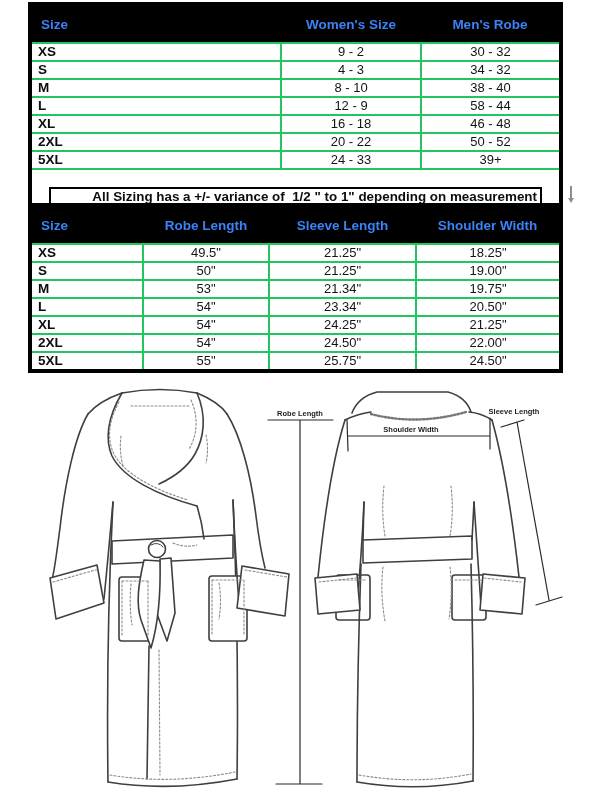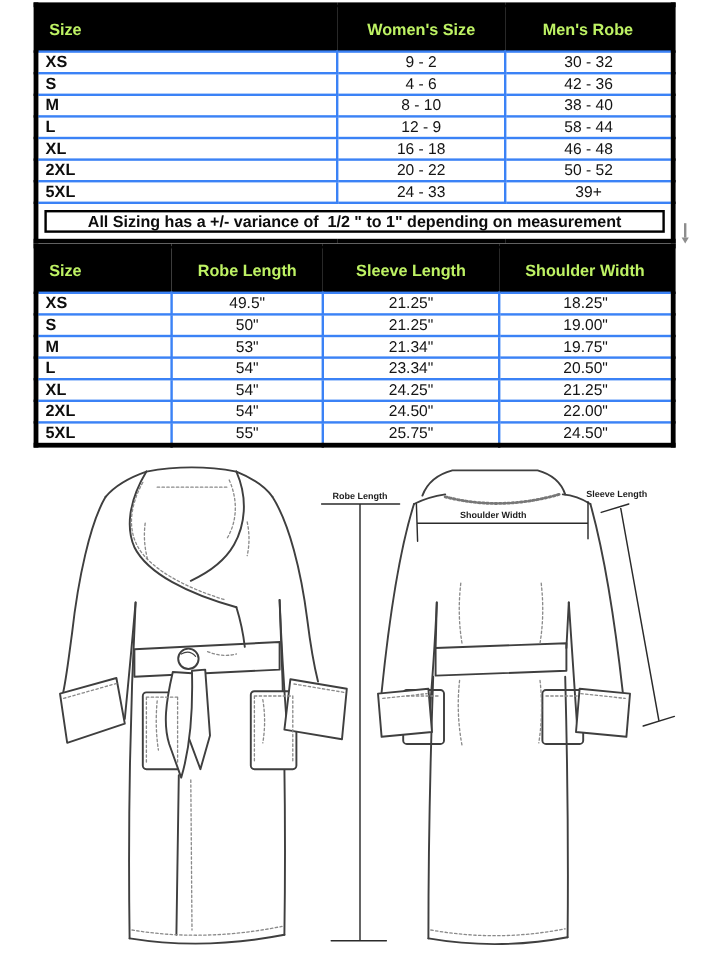--- a/index.html
+++ b/index.html
@@ -7,35 +7,35 @@
     position:relative;width:600px;height:800px;background:#ffffff;overflow:hidden;
     font-family:"Liberation Sans", sans-serif;color:#111;
   }
   table.chart{
     position:absolute;left:28px;border-collapse:collapse;table-layout:fixed;
     width:535px;border:4px solid #000;background:#fff;
   }
   table.t1{top:2px;}
   table.t2{top:203px;}
   table.chart th{
-    background:#000;color:#bef264;height:36px;font-size:13.5px;font-weight:bold;
+    background:#000;color:#3b82f6;height:36px;font-size:13.5px;font-weight:bold;
     text-align:center;padding:0;border:0;
   }
   table.chart th.c-size{text-align:left;padding-left:9px;}
   table.chart td{
-    border:2px solid #3b82f6;height:16px;line-height:16px;font-size:13px;
+    border:2px solid #22c55e;height:16px;line-height:16px;font-size:13px;
     text-align:center;padding:0;color:#141414;
   }
   table.chart td.sz{
     text-align:left;padding-left:6px;font-weight:bold;font-size:13.5px;color:#0d0d0d;
   }
   td.note-cell{padding:0;height:auto;}
   .note-box{
-    border:2px solid #000;margin:5px;padding:0 3px;font-weight:bold;font-size:13.4px;
-    line-height:15px;white-space:pre;text-align:center;color:#0d0d0d;
+    border:2px solid #000;margin:17px;padding:0 3px;font-weight:bold;font-size:13.4px;
+    line-height:15px;white-space:pre;text-align:right;color:#0d0d0d;
   }
   svg.diagram{position:absolute;left:0;top:378px;}
   .stray-line{position:absolute;left:570px;top:186px;width:2px;height:12px;background:#8d8d8d;}
   .stray-tri{position:absolute;left:568px;top:198px;width:0;height:0;
     border-left:3px solid transparent;border-right:3px solid transparent;border-top:5px solid #8d8d8d;}
 </style>
 </head>
 <body>
 
 <div class="sheet">
@@ -54,22 +54,22 @@
       </tr>
     </thead>
     <tbody>
       <tr>
         <td class="sz">XS</td>
         <td>9 - 2</td>
         <td>30 - 32</td>
       </tr>
       <tr>
         <td class="sz">S</td>
-        <td>4 - 6</td>
-        <td>42 - 36</td>
+        <td>4 - 3</td>
+        <td>34 - 32</td>
       </tr>
       <tr>
         <td class="sz">M</td>
         <td>8 - 10</td>
         <td>38 - 40</td>
       </tr>
       <tr>
         <td class="sz">L</td>
         <td>12 - 9</td>
         <td>58 - 44</td>

